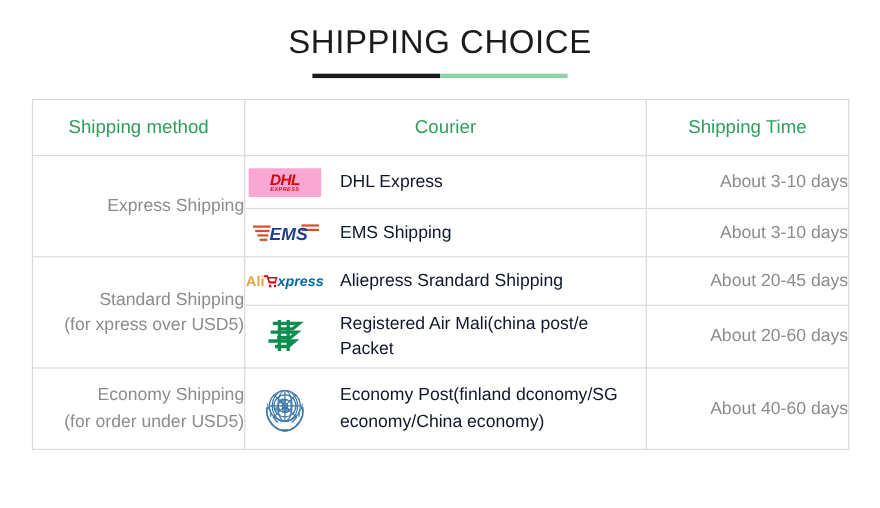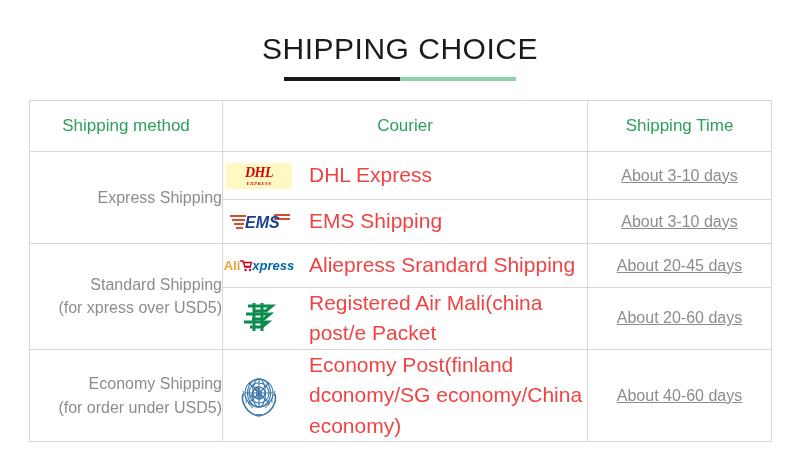--- a/index.html
+++ b/index.html
@@ -15,21 +15,21 @@
   }
 
   .page {
     position: relative;
     width: 800px;
     height: 462px;
   }
 
   
   .title-block {
-    padding-top: 32px;
+    padding-top: 22px;
     text-align: center;
   }
   .title {
     font-size: 30px;
     font-weight: 500;
     letter-spacing: 0.5px;
     color: #1b1b1b;
     line-height: 1.1;
   }
   .title-rule {
@@ -76,59 +76,57 @@
   }
 
   .cell-method {
     text-align: right;
     font-size: 16px;
     color: #8c8c8c;
     line-height: 1.45;
     padding: 6px 4px;
   }
   .cell-time {
-    text-align: center;
+    text-align: right;
     font-size: 16px;
     color: #8c8c8c;
     padding: 6px 4px;
-    text-decoration: underline;
   }
   .cell-courier {
     padding: 5px 10px 5px 14px;
   }
   .courier-inner {
     display: flex;
     align-items: center;
     gap: 14px;
   }
   .courier-label {
-    font-size: 21px;
-    color: #ef4444;
+    font-size: 16px;
+    color: #0f172a;
     line-height: 1.45;
   }
   .logo-slot {
     width: 72px;
     min-width: 72px;
     display: flex;
     align-items: center;
     justify-content: center;
   }
 
   
   .logo-dhl {
     width: 66px;
     height: 26px;
-    background: #fef9c3;
+    background: #f9a8d4;
     border-radius: 1px;
     display: flex;
     flex-direction: column;
     align-items: center;
     justify-content: center;
     line-height: 1;
-    font-family: Liberation Serif, serif;
   }
   .logo-dhl .dhl-main {
     font-size: 14px;
     font-weight: bold;
     font-style: italic;
     color: #d40511;
     letter-spacing: -0.5px;
   }
   .logo-dhl .dhl-sub {
     font-size: 5px;

